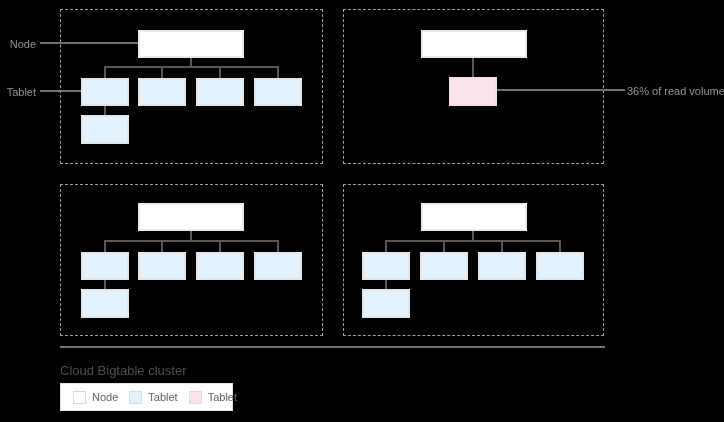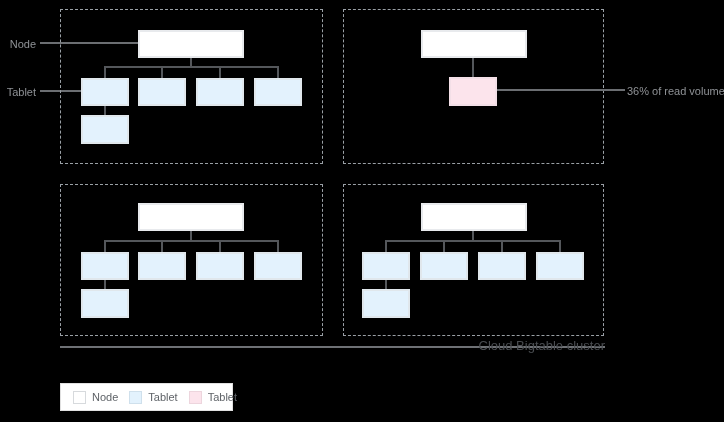--- a/index.html
+++ b/index.html
@@ -10,21 +10,21 @@
   .zone{position:absolute;border:1px dashed var(--zone-border,#9aa0a6);box-sizing:border-box;}
   .box{position:absolute;box-sizing:border-box;}
   .node-box{width:106px;height:28px;background:var(--node-fill,#fff);border:2px solid var(--node-border,#e8eaed);}
   .tablet-box{width:48px;height:28px;background:var(--tablet-fill,#e3f2fd);border:2px solid var(--tablet-border,#e0e7ec);}
   .hot-box{width:48px;height:29px;background:var(--hot-tablet-fill,#fce4ec);border:2px solid var(--hot-tablet-border,#f3dfe7);}
   .conn{position:absolute;background:var(--connector,#54575b);}
   .leader{position:absolute;height:2px;background:var(--leader,#6b6e72);}
   .lbl{position:absolute;color:var(--annotation-text,#8f9296);font-size:11px;line-height:12px;white-space:nowrap;}
   .lbl-left{left:0;width:36px;text-align:right;}
   .caption-rule{position:absolute;left:60px;top:346px;width:545px;height:2px;background:var(--caption-rule,#6e7175);}
-  .caption{position:absolute;left:60px;top:338px;width:545px;text-align:right;
+  .caption{position:absolute;left:60px;top:363px;width:545px;text-align:left;
     color:var(--caption-text,#4a4d51);font-size:13px;font-weight:500;}
   .legend{position:absolute;left:60px;top:383px;width:173px;height:28px;box-sizing:border-box;
     background:var(--legend-bg,#fff);border:1px solid var(--legend-border,#e0e0e0);
     display:flex;align-items:center;padding-left:12px;}
   .legend-item{display:flex;align-items:center;margin-right:11px;}
   .swatch{width:13px;height:13px;box-sizing:border-box;margin-right:6px;border:1px solid #cfd2d6;}
   .swatch-node{background:var(--node-fill,#fff);border-color:#d7dadd;}
   .swatch-tablet{background:var(--tablet-fill,#e3f2fd);border-color:#cfe0ec;}
   .swatch-hot{background:var(--hot-tablet-fill,#fce4ec);border-color:#edd5dd;}
   .legend-label{font-size:11px;color:var(--legend-text,#5f6368);}

